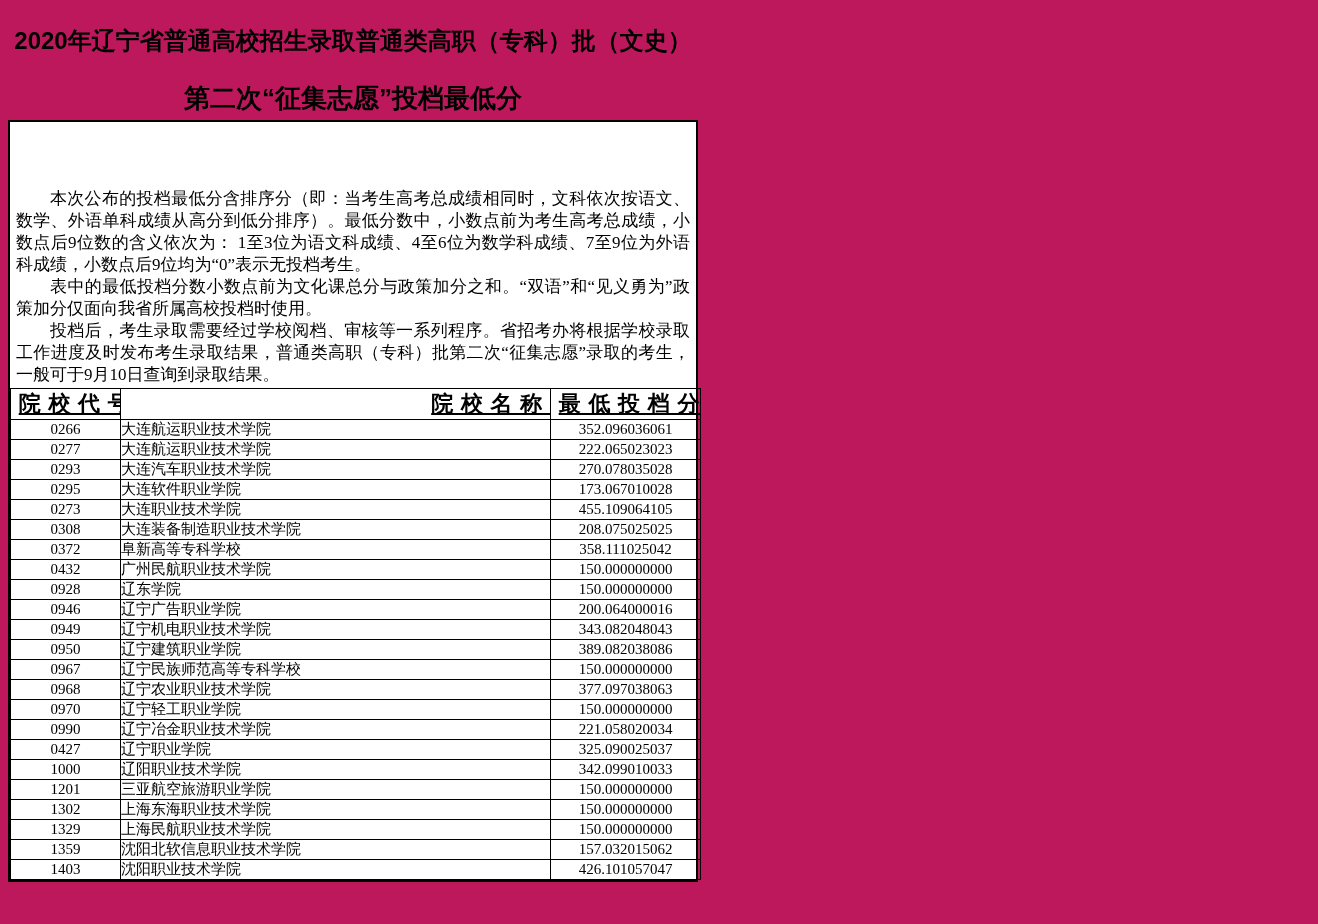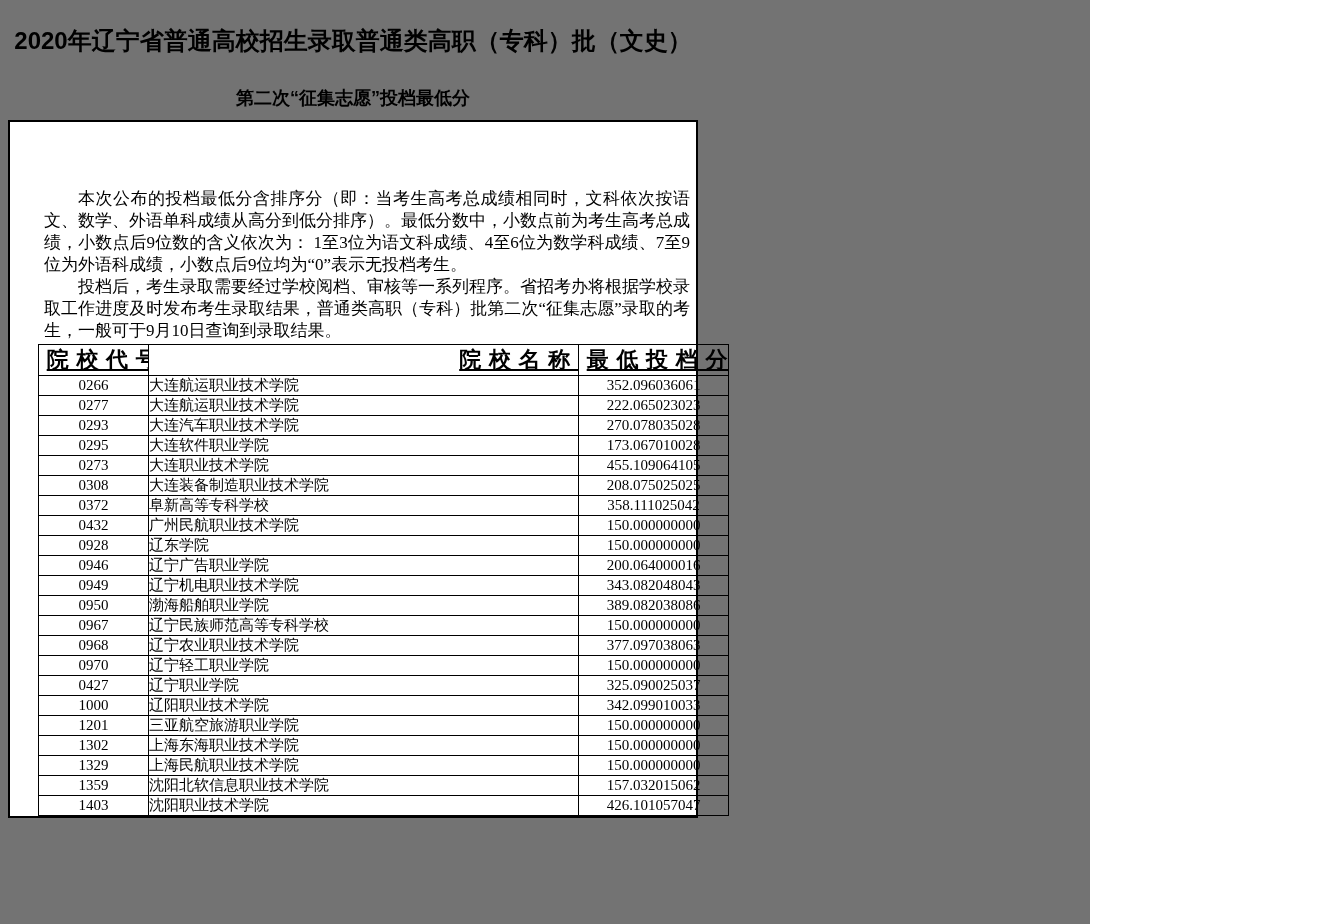--- a/index.html
+++ b/index.html
@@ -8,22 +8,22 @@
     background: #ffffff;
     color: #000000;
   }
   body {
     width: 1318px; height: 924px;
     font-family: "Liberation Serif", "DejaVu Serif", serif;
     overflow: hidden;
   }
   .page {
     position: relative;
-    width: 1090px; height: 924px;
-    background: #737373;
+    width: 1318px; height: 924px;
+    background: #be185d;
   }
   .doc-column {
     position: absolute;
     left: 8px; top: 0;
     width: 690px;
   }
   .doc-title {
     position: absolute;
     top: 26px; left: 0;
     width: 100%;
@@ -36,31 +36,30 @@
     white-space: nowrap;
   }
   .doc-subtitle {
     position: absolute;
     top: 82px; left: 0;
     width: 100%;
     margin: 0;
     text-align: center;
     font-family: "Liberation Sans", "DejaVu Sans", sans-serif;
     font-weight: bold;
-    font-size: 18px;
+    font-size: 26px;
     line-height: 32px;
     white-space: nowrap;
   }
   .notice-box {
     position: absolute;
     top: 120px; left: 0;
     width: 690px;
     border: 2px solid #000000;
     background: #ffffff;
-    padding-left: 28px;
   }
   .notice {
     padding: 66px 6px 0 6px;
     font-size: 17px;
     line-height: 22px;
     text-align: justify;
   }
   .notice p {
     margin: 0;
     text-indent: 2em;
@@ -106,20 +105,21 @@
   <div class="doc-column">
 
     <h1 class="doc-title">2020年辽宁省普通高校招生录取普通类高职（专科）批（文史）</h1>
 
     <h2 class="doc-subtitle">第二次“征集志愿”投档最低分</h2>
 
     <div class="notice-box">
 
       <div class="notice">
         <p>本次公布的投档最低分含排序分（即：当考生高考总成绩相同时，文科依次按语文、数学、外语单科成绩从高分到低分排序）。最低分数中，小数点前为考生高考总成绩，小数点后9位数的含义依次为： 1至3位为语文科成绩、4至6位为数学科成绩、7至9位为外语科成绩，小数点后9位均为“0”表示无投档考生。</p>
+        <p>表中的最低投档分数小数点前为文化课总分与政策加分之和。“双语”和“见义勇为”政策加分仅面向我省所属高校投档时使用。</p>
         <p>投档后，考生录取需要经过学校阅档、审核等一系列程序。省招考办将根据学校录取工作进度及时发布考生录取结果，普通类高职（专科）批第二次“征集志愿”录取的考生，一般可于9月10日查询到录取结果。</p>
       </div>
 
       <table class="score-table">
         <colgroup>
           <col class="col-code">
           <col class="col-name">
           <col class="col-score">
         </colgroup>
         <thead>
@@ -180,39 +180,44 @@
               <td class="cell-name">辽宁广告职业学院</td>
               <td class="cell-score">200.064000016</td>
             </tr>
             <tr>
               <td class="cell-code">0949</td>
               <td class="cell-name">辽宁机电职业技术学院</td>
               <td class="cell-score">343.082048043</td>
             </tr>
             <tr>
               <td class="cell-code">0950</td>
-              <td class="cell-name">渤海船舶职业学院</td>
+              <td class="cell-name">辽宁建筑职业学院</td>
               <td class="cell-score">389.082038086</td>
             </tr>
             <tr>
               <td class="cell-code">0967</td>
               <td class="cell-name">辽宁民族师范高等专科学校</td>
               <td class="cell-score">150.000000000</td>
             </tr>
             <tr>
               <td class="cell-code">0968</td>
               <td class="cell-name">辽宁农业职业技术学院</td>
               <td class="cell-score">377.097038063</td>
             </tr>
             <tr>
               <td class="cell-code">0970</td>
               <td class="cell-name">辽宁轻工职业学院</td>
               <td class="cell-score">150.000000000</td>
             </tr>
             <tr>
+              <td class="cell-code">0990</td>
+              <td class="cell-name">辽宁冶金职业技术学院</td>
+              <td class="cell-score">221.058020034</td>
+            </tr>
+            <tr>
               <td class="cell-code">0427</td>
               <td class="cell-name">辽宁职业学院</td>
               <td class="cell-score">325.090025037</td>
             </tr>
             <tr>
               <td class="cell-code">1000</td>
               <td class="cell-name">辽阳职业技术学院</td>
               <td class="cell-score">342.099010033</td>
             </tr>
             <tr>

